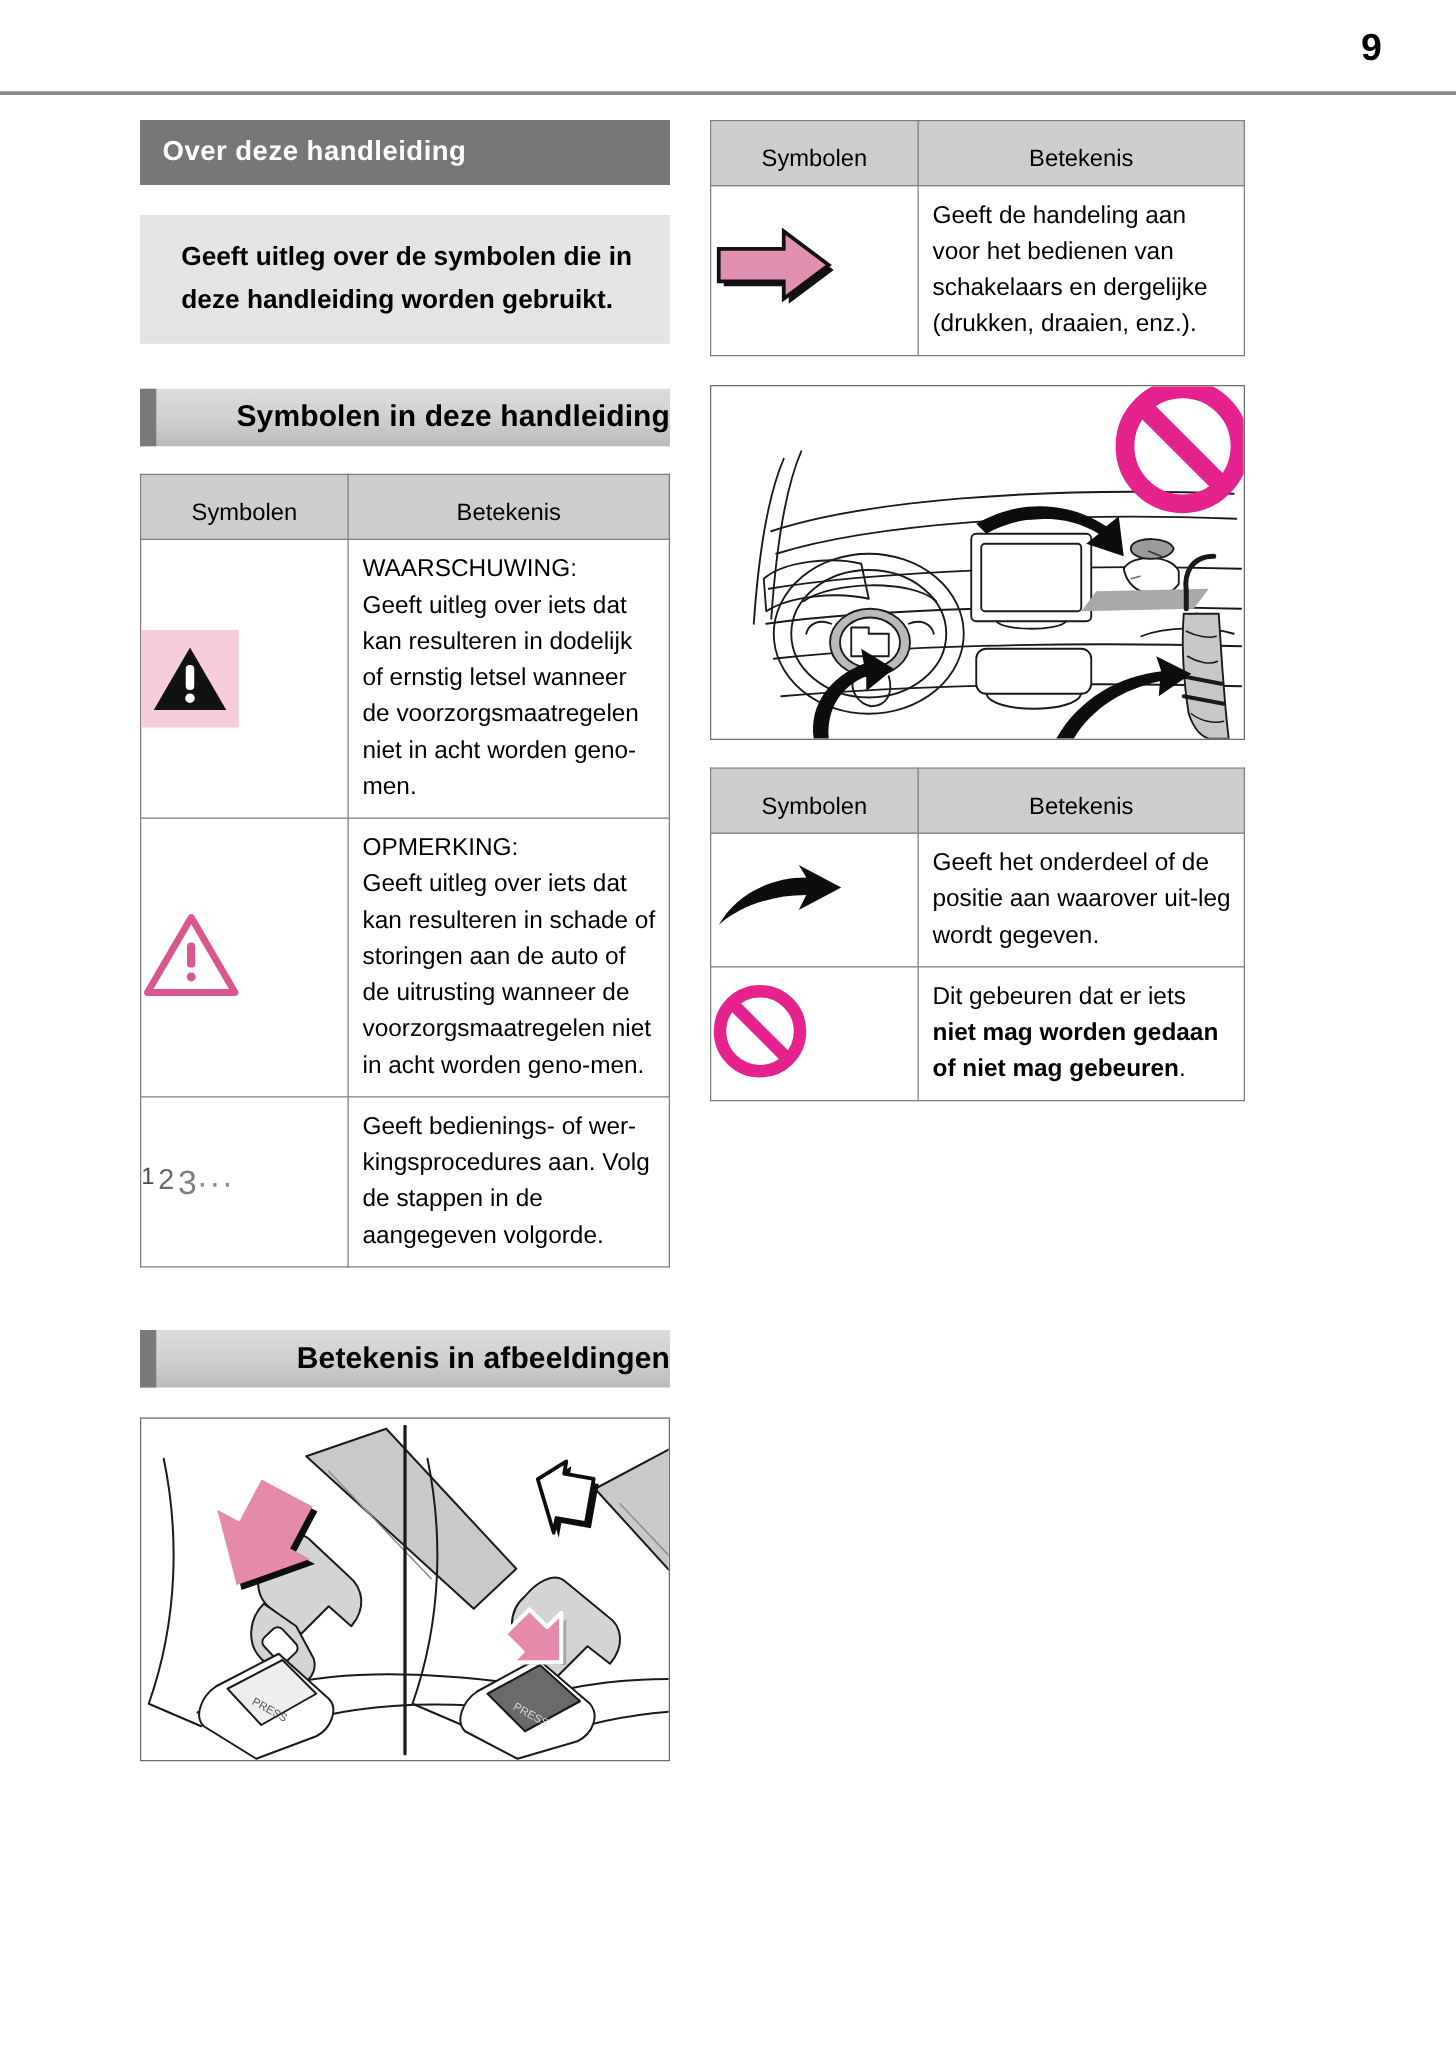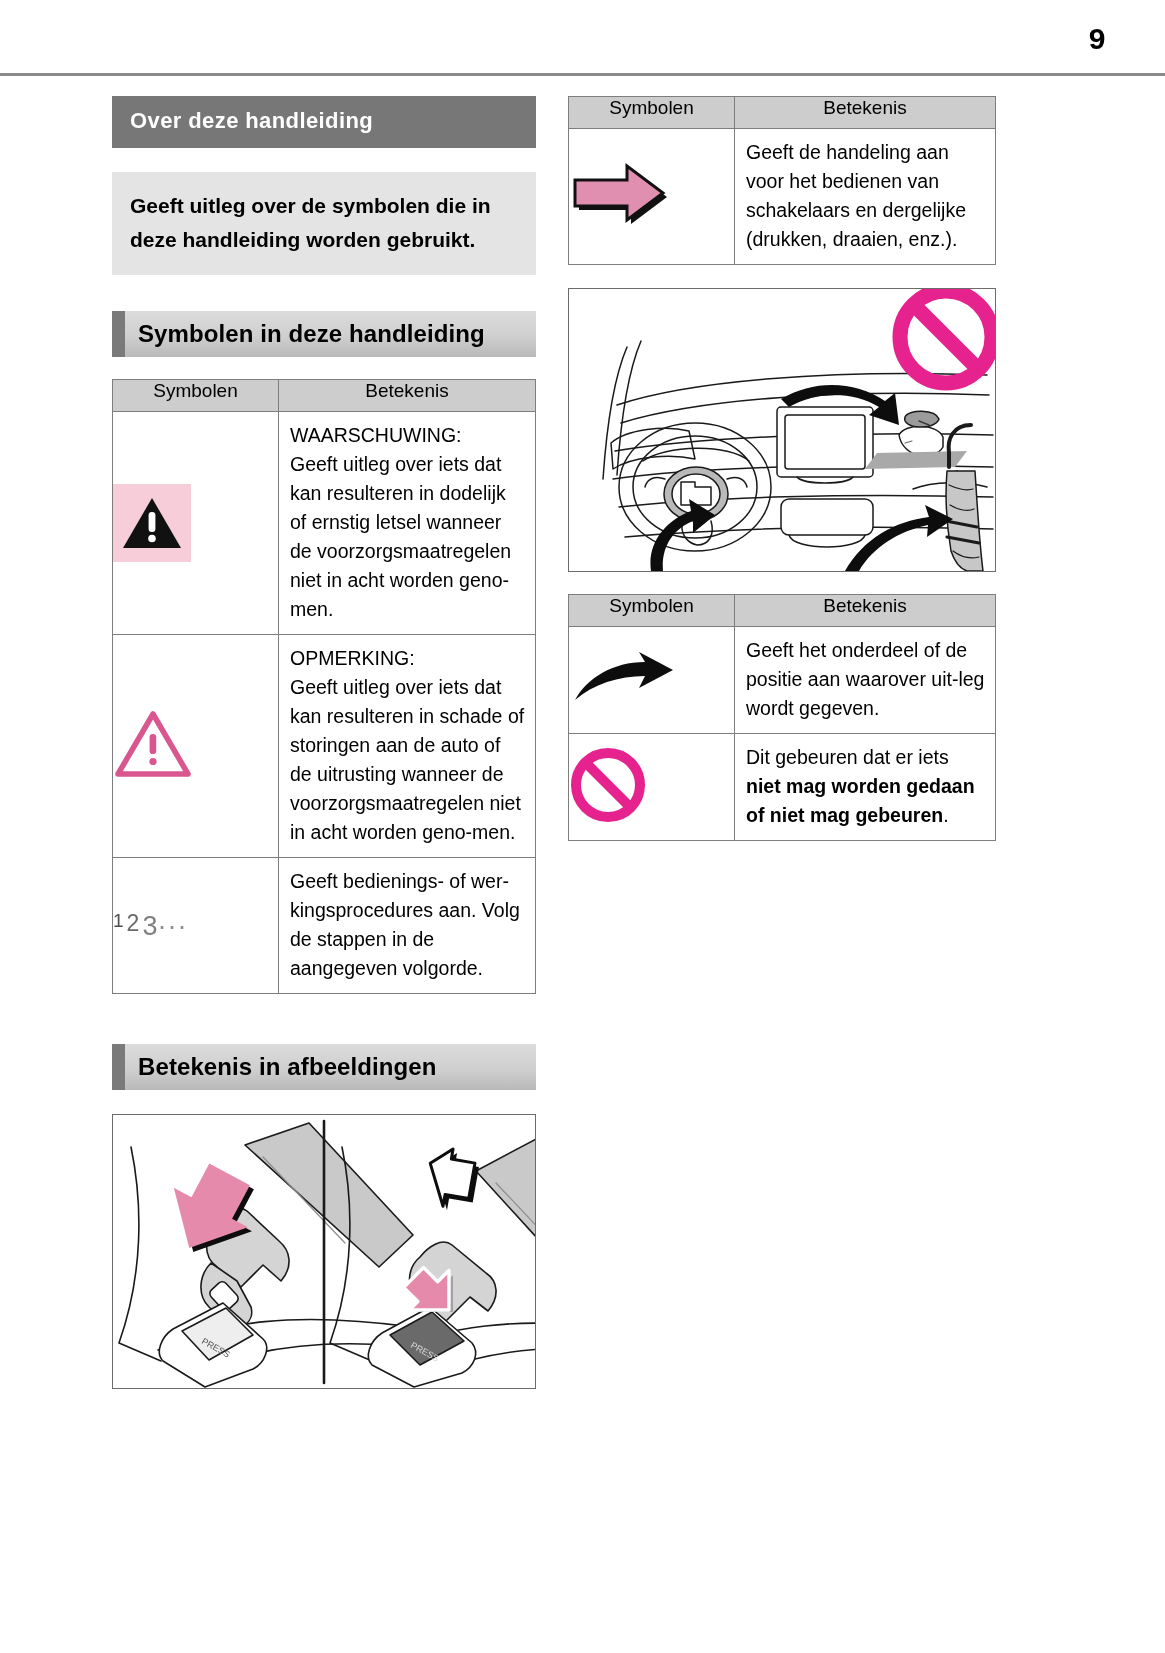--- a/index.html
+++ b/index.html
@@ -58,31 +58,32 @@
     padding: 11px 0 13px 18px;
     box-sizing: border-box;
     height: 52px;
     line-height: 28px;
   }
   .lead-box {
     background: #e4e4e4;
     font-size: 21px;
     font-weight: bold;
     line-height: 34px;
-    padding: 17px 20px 18px 18px;
+    padding: 17px 20px 18px 33px;
     margin-top: 24px;
     box-sizing: border-box;
   }
   .banner-sub {
     margin-top: 36px;
     background: linear-gradient(to bottom, #dcdcdc 0%, #cfcfcf 55%, #b9b9b9 100%);
     height: 46px;
     display: flex;
     align-items: center;
     box-sizing: border-box;
+    justify-content: space-between;
   }
   .banner-sub .tab {
     width: 13px;
     height: 46px;
     background: #7a7a7a;
     flex: 0 0 auto;
   }
   .banner-sub .txt {
     font-size: 24px;
     font-weight: bold;
@@ -100,21 +101,21 @@
   table.symtab td {
     border: 1px solid #7d7d7d;
     vertical-align: top;
     padding: 0;
   }
   table.symtab th {
     background: #cdcdcd;
     font-size: 19px;
     font-weight: normal;
     text-align: center;
-    padding: 0 0 9px 0;
+    padding: 20px 0 9px 0;
   }
   table.symtab td.sym {
     text-align: left;
     vertical-align: middle;
   }
   table.symtab td.mean {
     padding: 9px 8px 10px 11px;
     font-size: 19.5px;
     line-height: 29px;
   }

